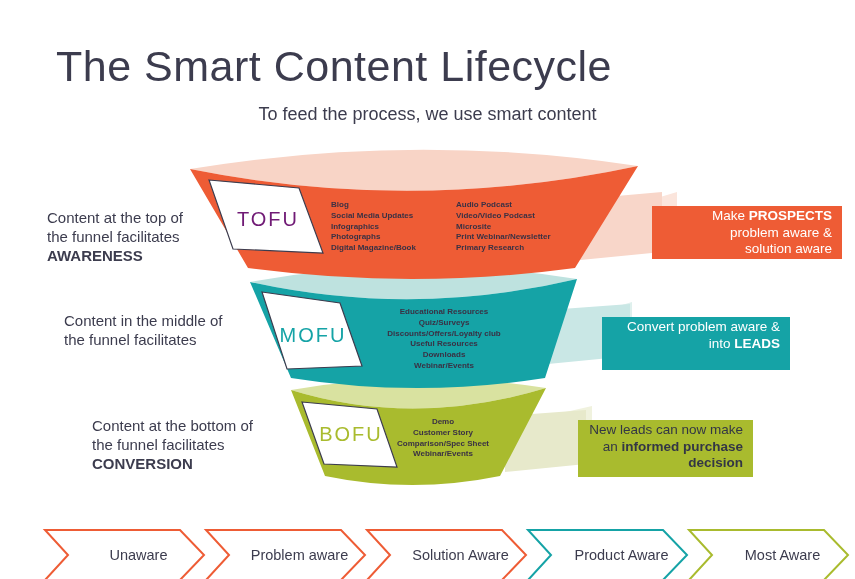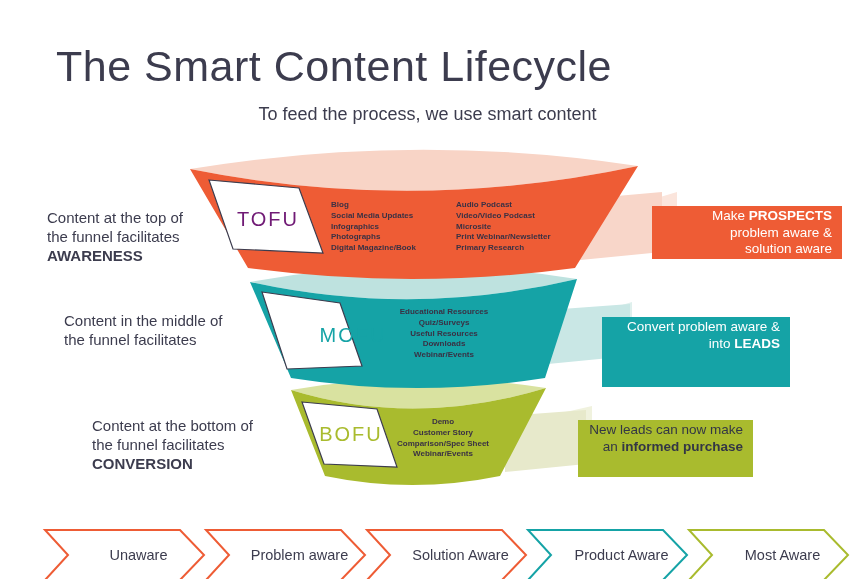--- a/index.html
+++ b/index.html
@@ -73,63 +73,65 @@
     <div>Content in the middle of</div>
     <div>the funnel facilitates</div>
   </div>
   <div class="abs side-label" style="left:92px;top:400px;width:215px;">
     <div>Content at the bottom of</div>
     <div>the funnel facilitates</div>
     <div class="b">CONVERSION</div>
   </div>
 
   <div class="abs stage-label tofu" style="left:230px;top:192px;">TOFU</div>
-  <div class="abs stage-label mofu" style="left:275px;top:308px;padding-left:40px;">MOFU</div>
+  <div class="abs stage-label mofu" style="left:275px;top:308px;">MOFU</div>
   <div class="abs stage-label bofu" style="left:313px;top:407px;">BOFU</div>
 
   <div class="abs funnel-list" style="left:331px;top:184px;">
     <div>Blog</div>
     <div>Social Media Updates</div>
     <div>Infographics</div>
     <div>Photographs</div>
     <div>Digital Magazine/Book</div>
   </div>
   <div class="abs funnel-list" style="left:456px;top:184px;">
     <div>Audio Podcast</div>
     <div>Video/Video Podcast</div>
     <div>Microsite</div>
     <div>Print Webinar/Newsletter</div>
     <div>Primary Research</div>
   </div>
   <div class="abs funnel-list center" style="left:344px;top:291px;">
     <div>Educational Resources</div>
     <div>Quiz/Surveys</div>
+    <div>Discounts/Offers/Loyalty club</div>
     <div>Useful Resources</div>
     <div>Downloads</div>
     <div>Webinar/Events</div>
   </div>
   <div class="abs funnel-list center" style="left:343px;top:401px;">
     <div>Demo</div>
     <div>Customer Story</div>
     <div>Comparison/Spec Sheet</div>
     <div>Webinar/Events</div>
   </div>
 
   <div class="abs callout orange" style="left:652px;top:190px;width:190px;height:53px;">
     <span class="line"><span>Make </span><span class="b">PROSPECTS</span></span>
     <span class="line">problem aware &amp;</span>
     <span class="line">solution aware</span>
   </div>
-  <div class="abs callout teal" style="left:602px;top:301px;width:188px;height:70px;">
+  <div class="abs callout teal" style="left:602px;top:301px;width:188px;height:53px;">
     <span class="line">Convert problem aware &amp;</span>
     <span class="line"><span>into </span><span class="b">LEADS</span></span>
   </div>
   <div class="abs callout green" style="left:578px;top:404px;width:175px;height:57px;">
     <span class="line">New leads can now make</span>
     <span class="line"><span>an </span><span class="b">informed purchase</span></span>
+    <span class="line b">decision</span>
   </div>
 
   <div class="abs chev-label" style="left:61px;top:531px;">Unaware</div>
   <div class="abs chev-label" style="left:222px;top:531px;">Problem aware</div>
   <div class="abs chev-label" style="left:383px;top:531px;">Solution Aware</div>
   <div class="abs chev-label" style="left:544px;top:531px;">Product Aware</div>
   <div class="abs chev-label" style="left:705px;top:531px;">Most Aware</div>
 
 </div>
 

